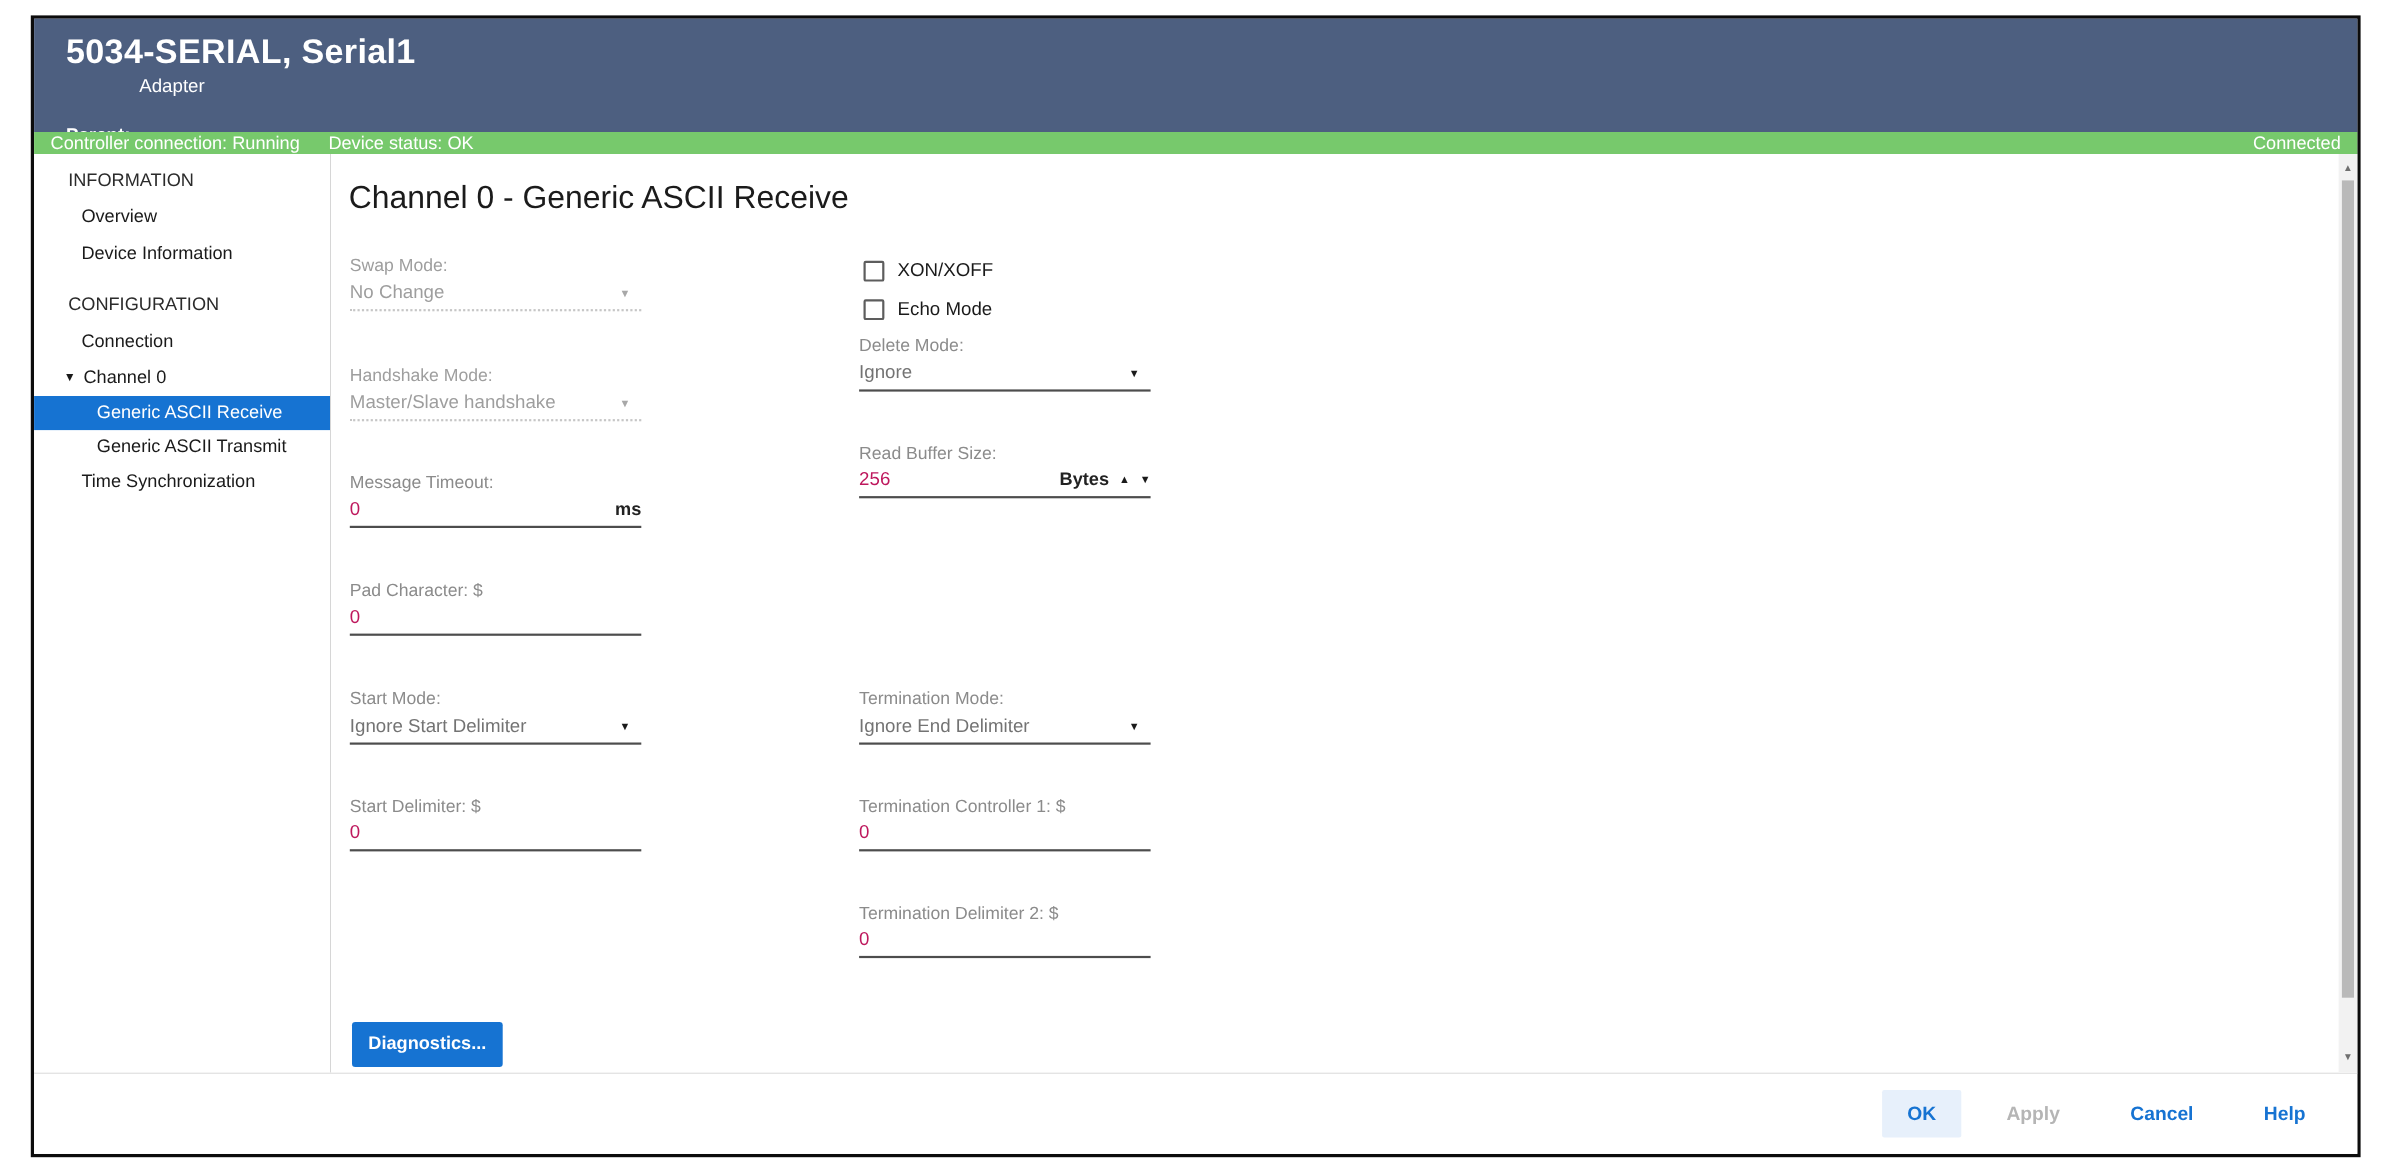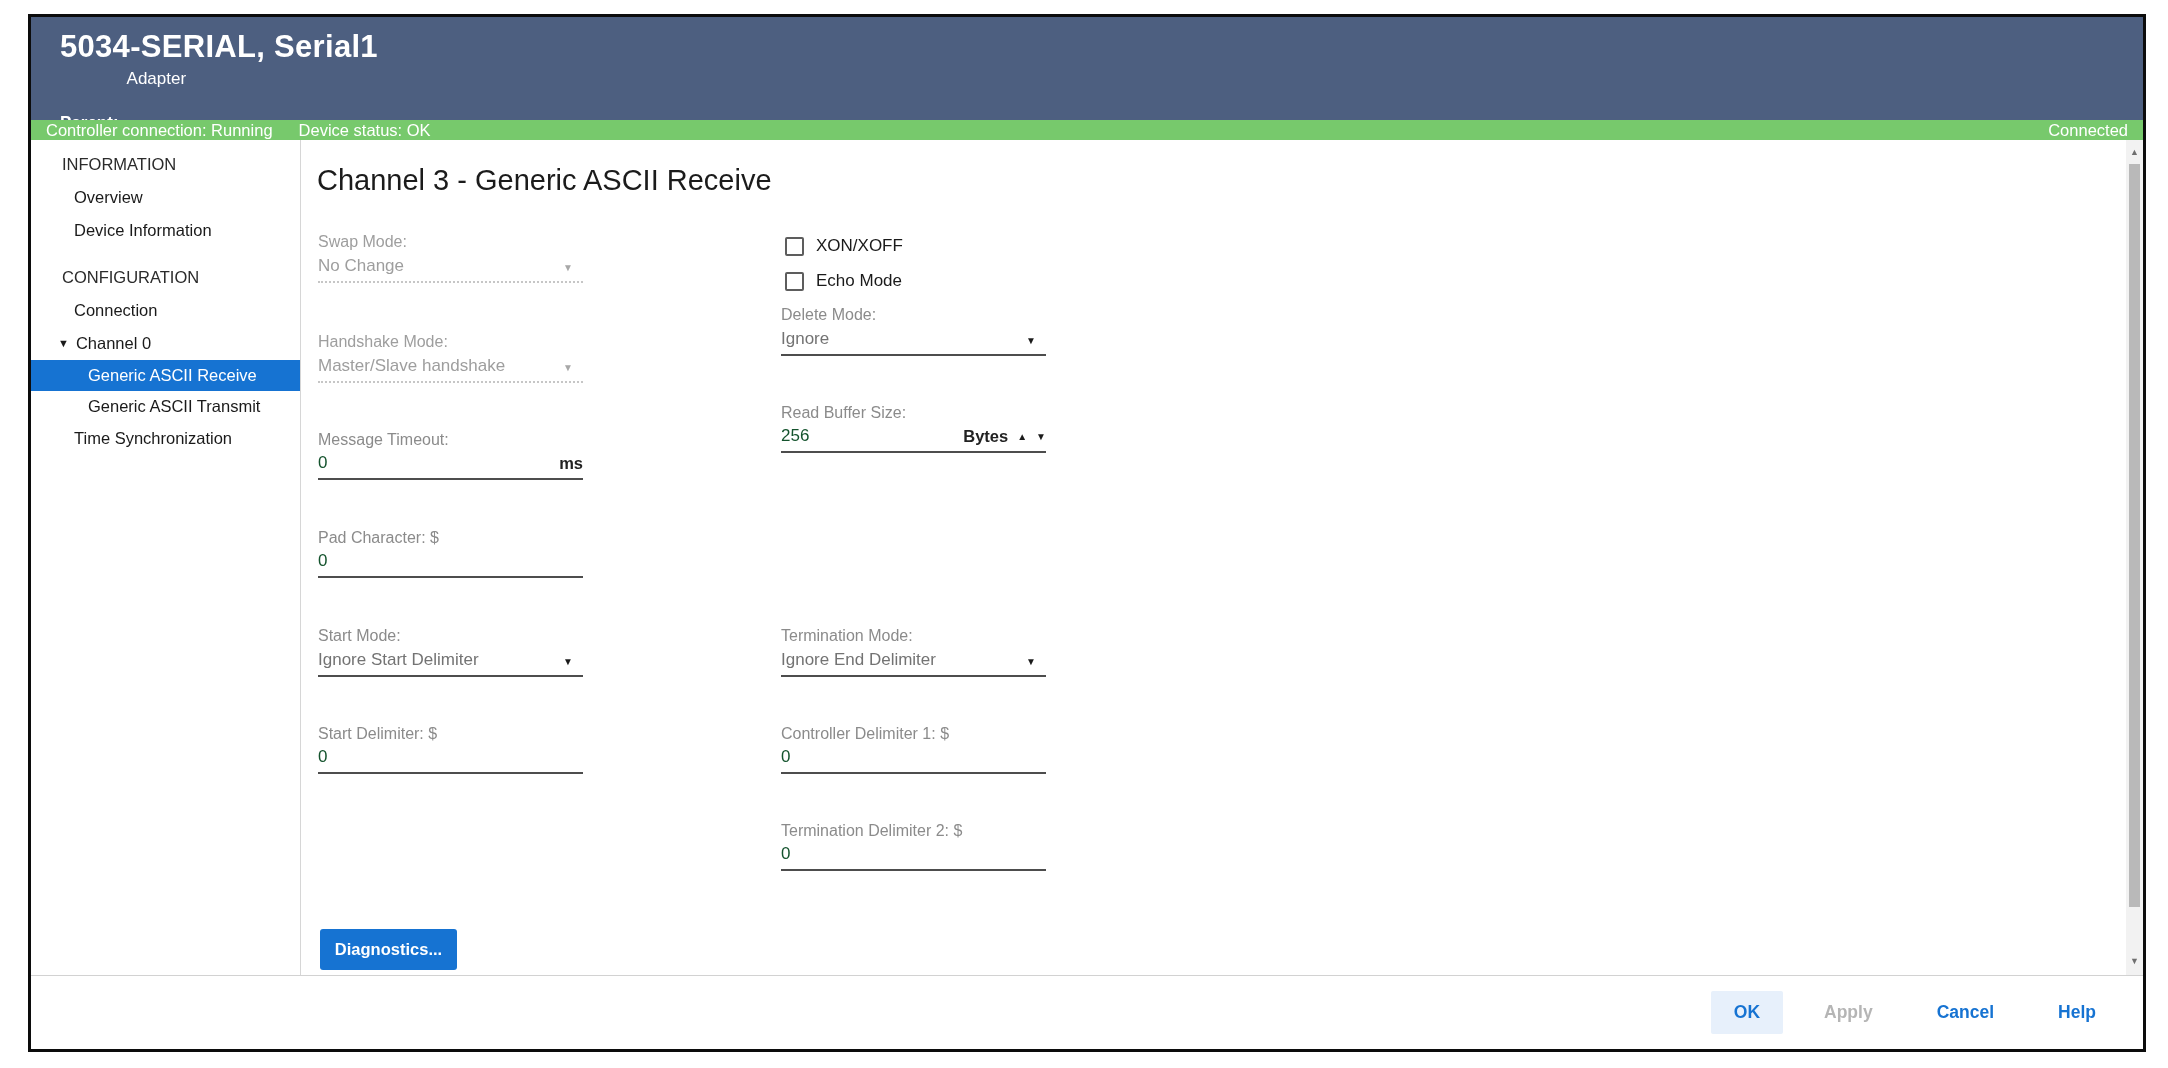--- a/index.html
+++ b/index.html
@@ -51,21 +51,21 @@
 
   
   .field { position: absolute; width: 265px; }
   .flabel { font-size: 16px; color: #8b8b8b; margin-bottom: 3px; line-height: 20px; }
   .fvalue-row {
     display: flex; justify-content: space-between; align-items: flex-end;
     border-bottom: 2px solid #4d4d4d; padding-bottom: 5px; min-height: 26px;
   }
   .fvalue { font-size: 17px; color: #737373; line-height: 21px; }
   .finput {
-    border: none; outline: none; font-size: 17px; color: #14532d;
+    border: none; outline: none; font-size: 17px; color: #be185d;
     width: 100%; font-family: "Liberation Sans", sans-serif; background: transparent; padding: 0;
   }
   .funit { font-size: 16.5px; color: #222222; font-weight: bold; white-space: nowrap; }
   .dd-arrow { font-size: 10px; color: #1a1a1a; margin-right: 10px; line-height: 16px; }
   .field.disabled .flabel { color: #9e9e9e; }
   .field.disabled .fvalue { color: #9e9e9e; }
   .field.disabled .fvalue-row { border-bottom: 2px dotted #c6c6c6; }
   .field.disabled .dd-arrow { color: #a8a8a8; }
   .spinner { display: flex; align-items: center; gap: 9px; }
   .spin-arrow { font-size: 10px; color: #1a1a1a; line-height: 16px; cursor: default; }
@@ -147,21 +147,21 @@
       <div class="nav-item nav-item-expand">
         <span class="nav-expander">▼</span>
         <span>Channel 0</span>
       </div>
       <div class="nav-subitem nav-selected">Generic ASCII Receive</div>
       <div class="nav-subitem">Generic ASCII Transmit</div>
       <div class="nav-item">Time Synchronization</div>
     </div>
 
     <div class="content">
-      <div class="page-title">Channel 3 - Generic ASCII Receive</div>
+      <div class="page-title">Channel 0 - Generic ASCII Receive</div>
 
       <div class="field disabled" style="left:17px; top:92px;">
         <div class="flabel">Swap Mode:</div>
         <div class="fvalue-row">
           <span class="fvalue">No Change</span>
           <span class="dd-arrow">▼</span>
         </div>
       </div>
 
       <div class="field disabled" style="left:17px; top:192px;">
@@ -234,21 +234,21 @@
 
       <div class="field" style="left:480px; top:486px;">
         <div class="flabel">Termination Mode:</div>
         <div class="fvalue-row">
           <span class="fvalue">Ignore End Delimiter</span>
           <span class="dd-arrow">▼</span>
         </div>
       </div>
 
       <div class="field" style="left:480px; top:584px;">
-        <div class="flabel">Controller Delimiter 1: $</div>
+        <div class="flabel">Termination Controller 1: $</div>
         <div class="fvalue-row">
           <input class="finput" type="text" value="0" style="">
         </div>
       </div>
 
       <div class="field" style="left:480px; top:681px;">
         <div class="flabel">Termination Delimiter 2: $</div>
         <div class="fvalue-row">
           <input class="finput" type="text" value="0" style="">
         </div>

